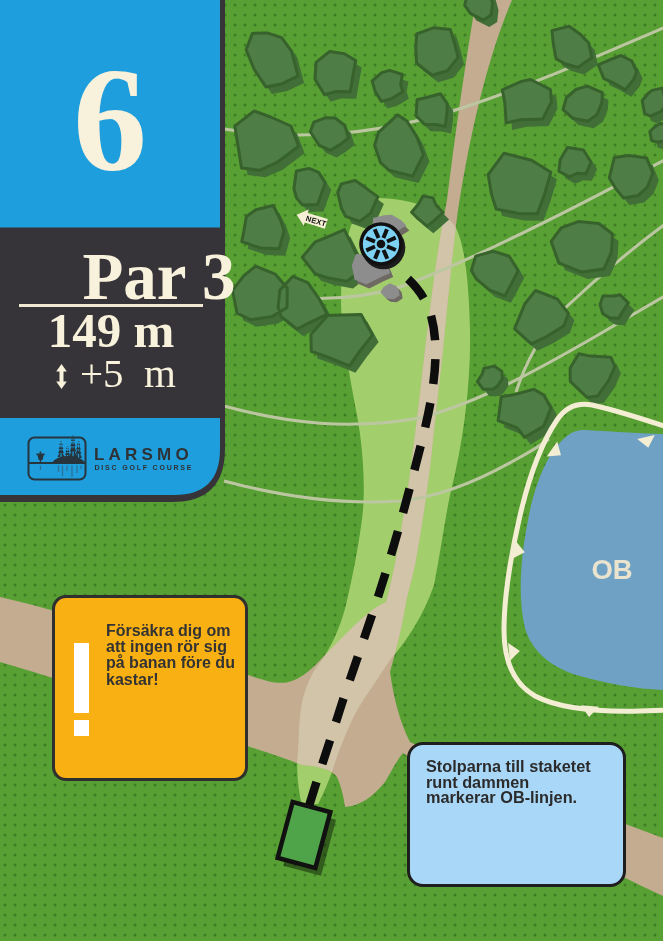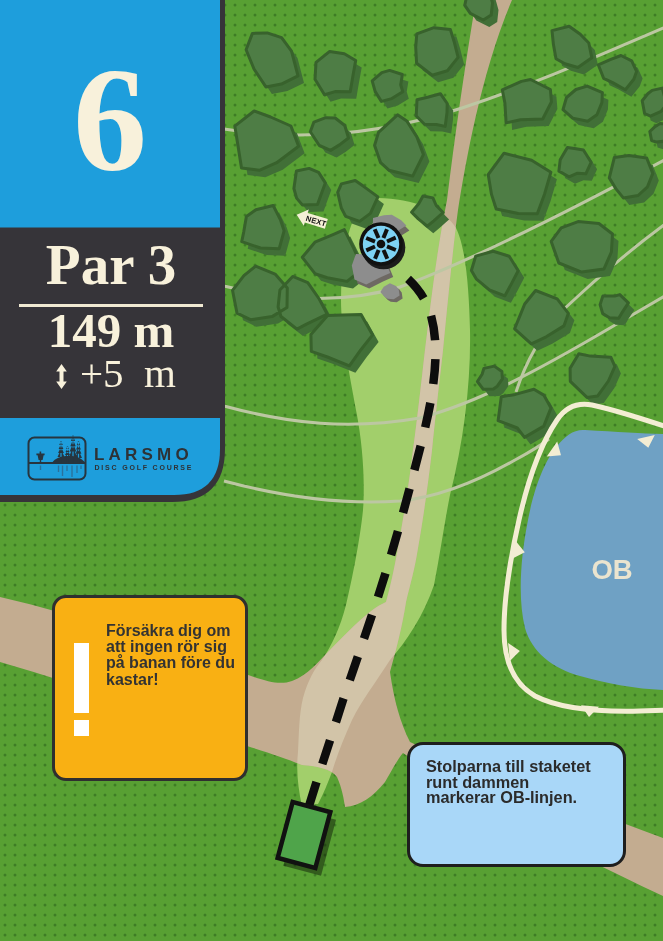--- a/index.html
+++ b/index.html
@@ -1,31 +1,31 @@
 <!DOCTYPE html>
 <html><head><meta charset="utf-8">
 <style>
 html,body{margin:0;padding:0;}
 #page{position:relative;width:663px;height:941px;overflow:hidden;font-family:"Liberation Sans",sans-serif;background:#58A033;}
 #scene{position:absolute;left:0;top:0;}
 .txt{position:absolute;font-family:"Liberation Sans",sans-serif;}
 .serif{font-family:"Liberation Serif",serif;}
 #num6{left:0;top:46px;width:220px;text-align:center;font-weight:bold;font-size:148px;line-height:148px;color:#F8F1DB;}
-#par3{left:0;top:240px;width:222px;text-align:center;font-weight:bold;font-size:57px;line-height:49px;color:#F8F1DB;}
+#par3{left:0;top:252px;width:222px;text-align:center;font-weight:bold;font-size:67px;line-height:49px;color:#F8F1DB;padding-left:48px;}
 #parline{position:absolute;left:19px;top:304px;width:184px;height:3px;background:#F0E9D2;}
 #m112{left:0;top:306px;width:222px;text-align:center;font-weight:bold;font-size:49px;line-height:50px;color:#F8F1DB;}
 #plus5{left:56px;top:358px;width:130px;font-weight:normal;font-size:41px;line-height:31px;color:#F8F1DB;}
 #larsmo{left:94px;top:446px;width:130px;font-weight:bold;font-size:17px;line-height:17px;color:#2E3236;letter-spacing:4.2px;}
 #dgc{left:94.5px;top:463px;width:130px;font-weight:bold;font-size:7px;line-height:9px;color:#2E3236;letter-spacing:1.8px;}
 #obox{position:absolute;left:52px;top:595px;width:196px;height:186px;background:#F9B013;border:3px solid #2F2F2F;border-radius:14px;box-sizing:border-box;}
 #obox .bar{position:absolute;left:19px;top:45px;width:15px;height:70px;background:#fff;}
 #obox .dotq{position:absolute;left:19px;top:122px;width:15px;height:16px;background:#fff;}
 #obox .t{position:absolute;left:51px;top:18px;width:142px;font-weight:bold;font-size:16px;line-height:16.2px;color:#333;}
 #obox p{margin:7px 0 14px 0;}
-#bbox{position:absolute;left:407px;top:742px;width:219px;height:125px;background:#A9D7F8;border:3px solid #1E1E1E;border-radius:16px;box-sizing:border-box;}
+#bbox{position:absolute;left:407px;top:742px;width:219px;height:145px;background:#A9D7F8;border:3px solid #1E1E1E;border-radius:16px;box-sizing:border-box;}
 #bbox .t{position:absolute;left:16px;top:14px;width:198px;font-weight:bold;font-size:16.3px;line-height:15.5px;color:#2B2B2B;}
 #bbox p{margin:0 0 15px 0;}
 </style></head>
 <body>
 <div id="page">
 <svg id="scene" width="663" height="941" viewBox="0 0 663 941">
 <defs>
 <pattern id="dots" width="10" height="10" patternUnits="userSpaceOnUse">
   <circle cx="5" cy="5" r="1.5" fill="#3E7D25"></circle>
 </pattern>

